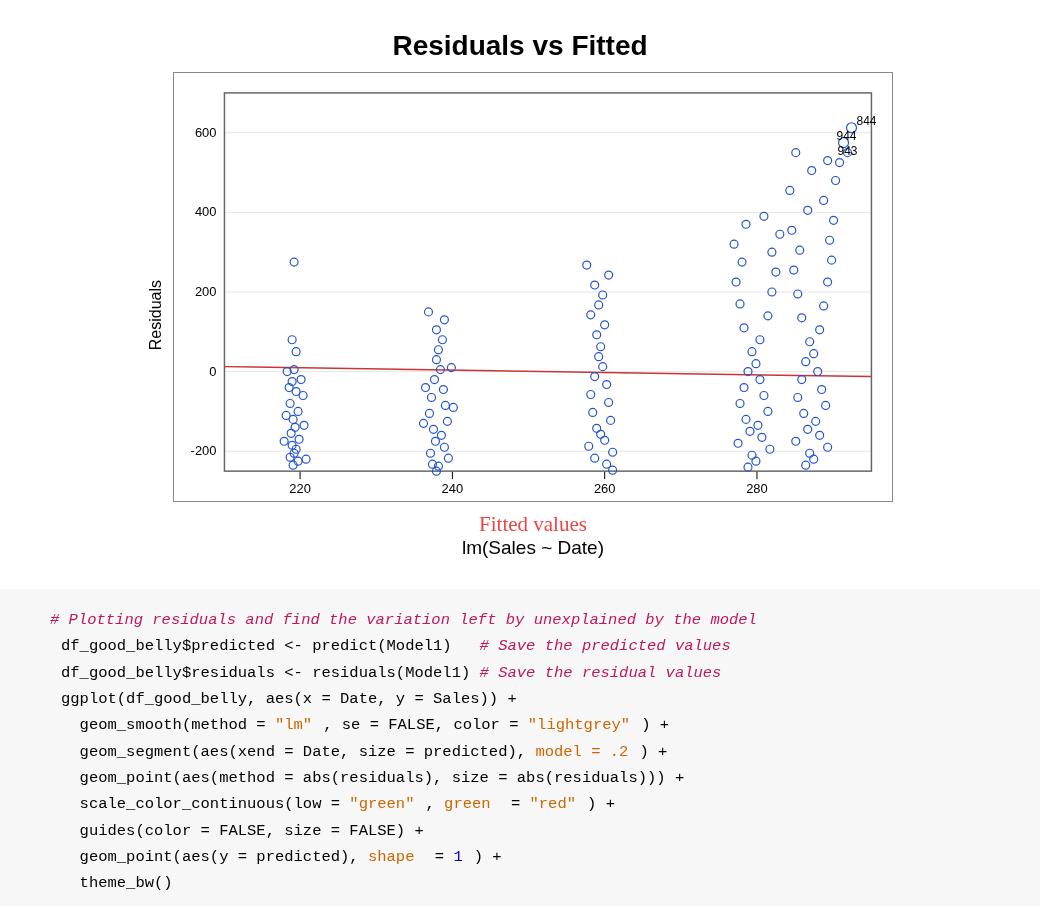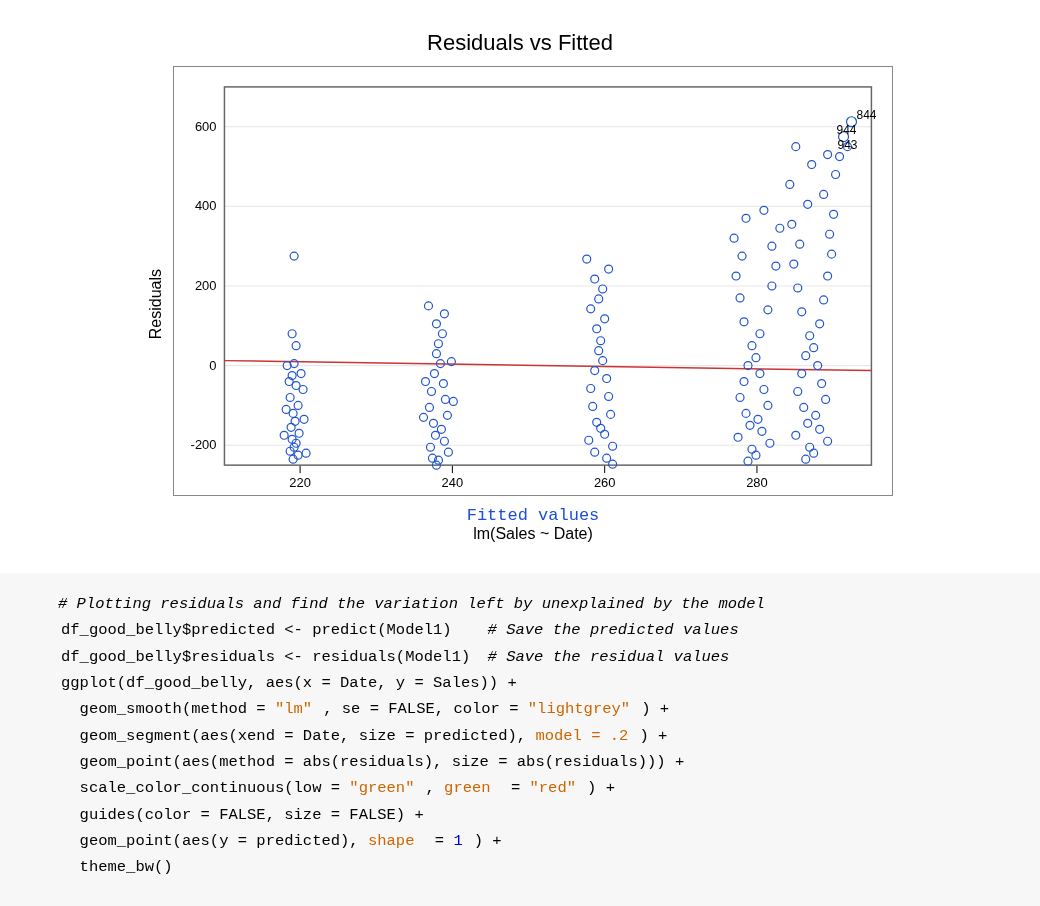--- a/index.html
+++ b/index.html
@@ -12,22 +12,22 @@
 
     .chart-section {
       display: flex;
       flex-direction: column;
       align-items: center;
       padding: 30px 40px 10px 40px;
     }
 
     .chart-title {
       font-family: Arial, sans-serif;
-      font-size: 22px;
-      font-weight: normal;
+      font-size: 28px;
+      font-weight: bold;
       margin-bottom: 10px;
       color: #000;
     }
 
     .chart-area {
       display: flex;
       flex-direction: row;
       align-items: center;
     }
 
@@ -73,48 +73,48 @@
       text-align: center;
       flex: 1;
     }
 
     .x-title-area {
       text-align: center;
       margin-top: 6px;
     }
 
     .x-axis-title {
-      font-family: Liberation Mono, monospace;
-      font-size: 17px;
-      color: #1d4ed8;
+      font-family: Liberation Serif, serif;
+      font-size: 21px;
+      color: #ef4444;
       display: block;
     }
 
     .x-axis-subtitle {
       font-family: Arial, sans-serif;
-      font-size: 16px;
+      font-size: 19px;
       color: #000;
       display: block;
     }
 
     
     .code-section {
       margin-top: 20px;
       padding: 18px 50px 30px 50px;
       background: #f7f7f7;
       width: 100%;
       font-size: 15.5px;
       line-height: 1.7;
     }
 
     .code-line {
       white-space: pre;
     }
 
-    .c-comment { color: #000000; font-style: italic; margin-left: 8px; }
+    .c-comment { color: #be185d; font-style: italic; }
     .c-default { color: #000; margin-left: 11px; }
     .c-string { color: #cc6600; }
     .c-param { color: #cc6600; }
     .c-number { color: #0000cc; }
   </style>
 </head>
 <body>
 
 <div class="chart-section">
   <div class="chart-title">Residuals vs Fitted</div>

